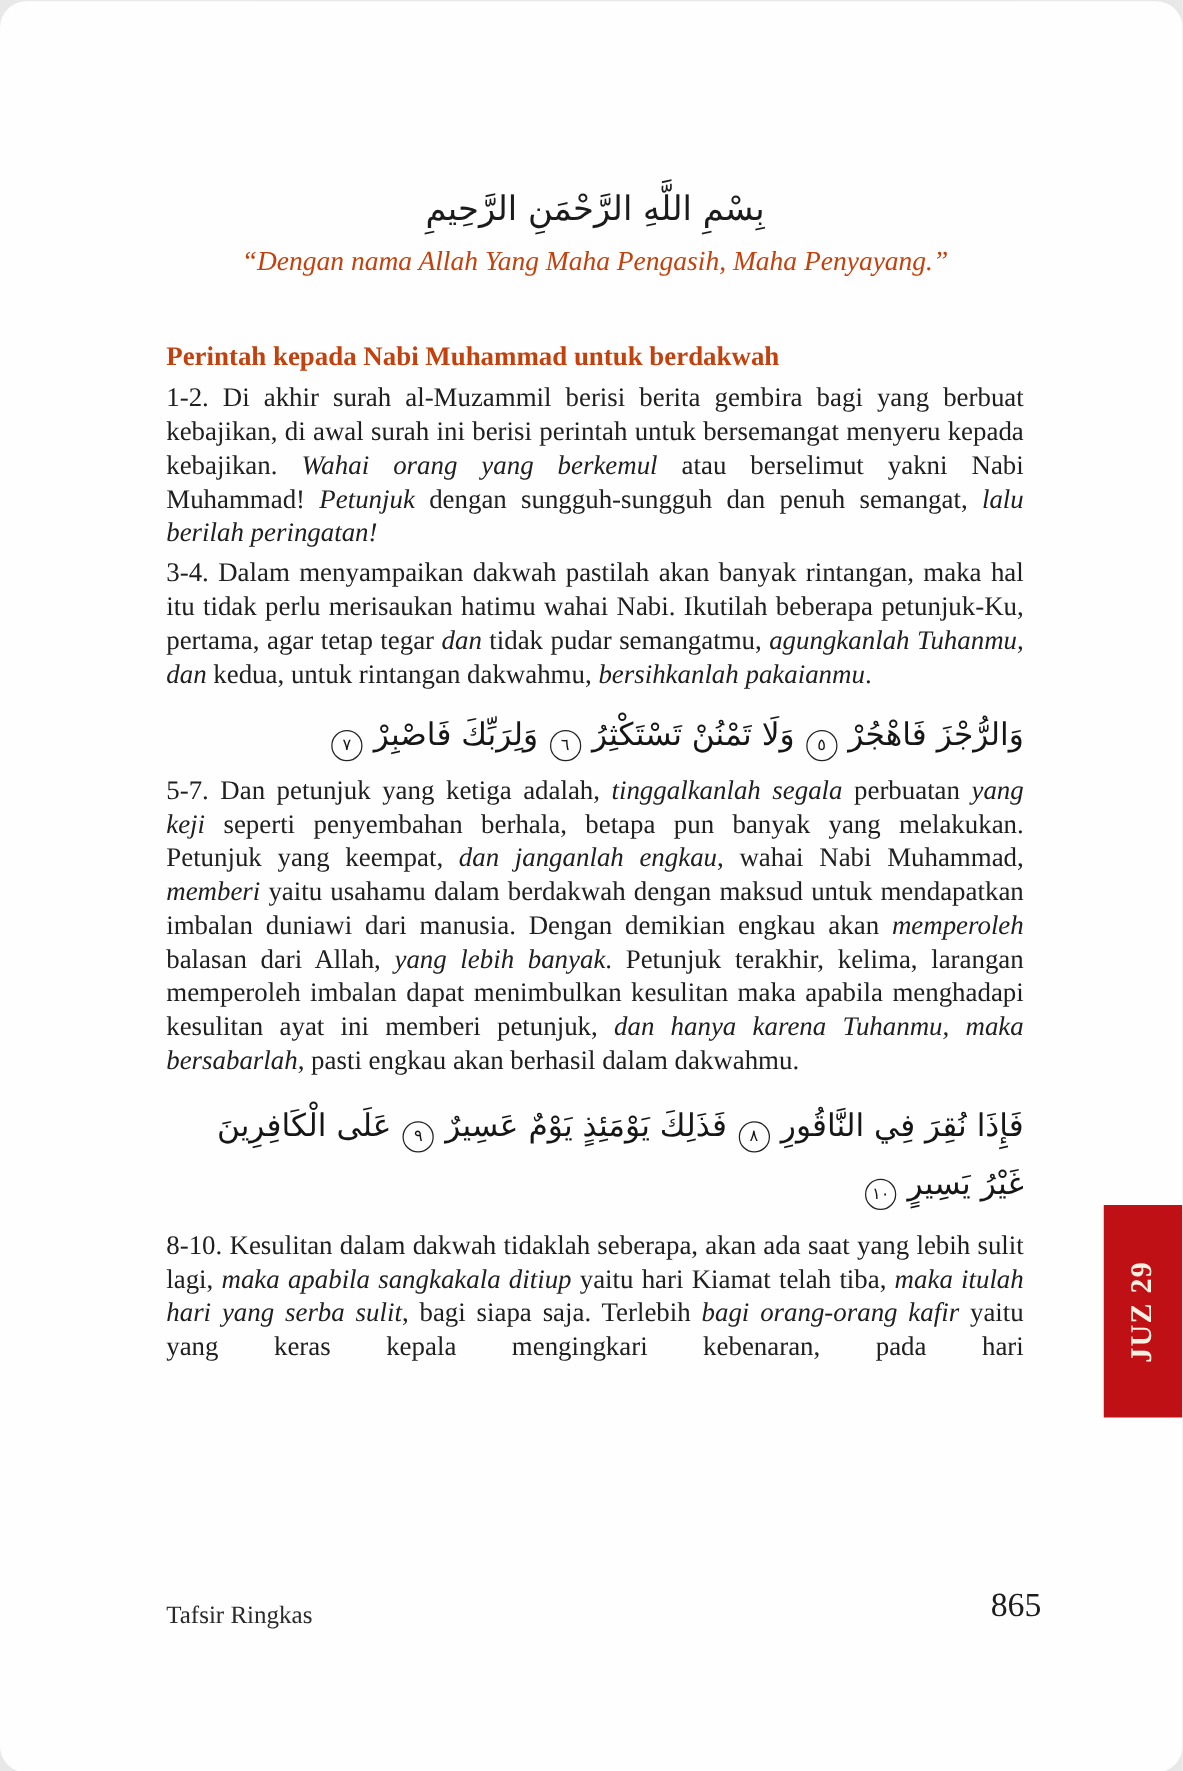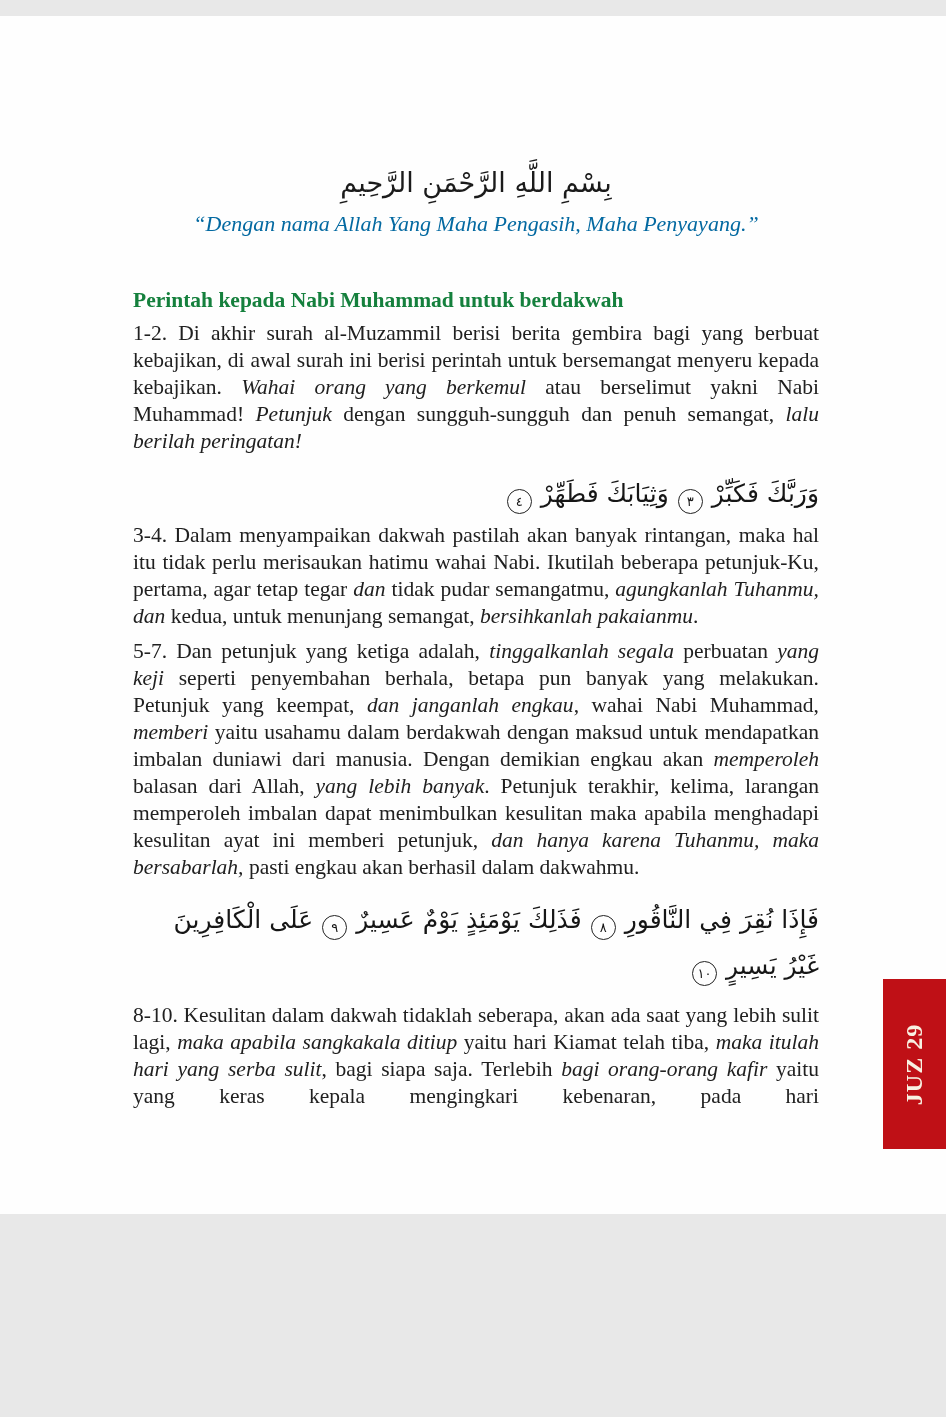--- a/index.html
+++ b/index.html
@@ -1,48 +1,49 @@
 <!DOCTYPE html>
 <html><head>
 <meta charset="utf-8">
 <style>
   * { margin:0; padding:0; box-sizing:border-box; }
   html,body { background:#e8e8e8; }
   .page {
     position:relative;
-    width:946px; height:1198px;
-    margin:16px auto;
+    width:946px; height:1417px;
+    margin:1px auto;
     background:#fefefe;
     color:#212121;
     font-family:"Liberation Serif","DejaVu Serif",serif;
     overflow:hidden;
+    border-radius:21px;
   }
   .content {
     position:absolute; left:133px; top:0; width:686px;
   }
   .bismillah {
     margin-top:146px;
     text-align:center;
     font-size:27px; line-height:42px;
     direction:rtl;
     font-family:"DejaVu Sans",sans-serif;
     color:#1b1b1b;
   }
   .translation {
     margin-top:6px;
     text-align:center;
     font-style:italic;
     font-size:22px; line-height:28px;
-    color:#0369a1;
+    color:#c2410c;
   }
   .heading {
     margin-top:48px;
     font-weight:bold;
     font-size:21.5px; line-height:28px;
-    color:#15803d;
+    color:#c2410c;
   }
   .verse {
     direction:rtl;
     text-align:right;
     font-size:25px; line-height:46px;
     font-family:"DejaVu Sans",sans-serif;
     color:#161616;
   }
   .v1 { margin-top:22px; }
   .v2 { margin-top:16px; }
@@ -103,24 +104,24 @@
 
     <div class="bismillah">بِسْمِ اللَّهِ الرَّحْمَنِ الرَّحِيمِ</div>
 
     <div class="translation">“Dengan nama Allah Yang Maha Pengasih, Maha Penyayang.”</div>
 
     <div class="heading">Perintah kepada Nabi Muhammad untuk berdakwah</div>
 
 
     <div class="para p1"><span>1-2. Di akhir surah al-Muzammil berisi berita gembira bagi yang berbuat kebajikan, di awal surah ini berisi perintah untuk bersemangat menyeru kepada kebajikan. </span><em>Wahai orang yang berkemul</em><span> atau berselimut yakni Nabi Muhammad! </span><em>Petunjuk</em><span> dengan sungguh-sungguh dan penuh semangat, </span><em>lalu berilah peringatan!</em></div>
 
-    <div class="verse v2"><span>وَرَبَّكَ فَكَبِّرْ</span><span class="ayah-num">٣</span><span>وَثِيَابَكَ فَطَهِّرْ</span><span class="ayah-num">٤</span></div>
 
-    <div class="para p2"><span>3-4. Dalam menyampaikan dakwah pastilah akan banyak rintangan, maka hal itu tidak perlu merisaukan hatimu wahai Nabi. Ikutilah beberapa petunjuk-Ku, pertama, agar tetap tegar </span><em>dan</em><span> tidak pudar semangatmu, </span><em>agungkanlah Tuhanmu, dan</em><span> kedua, untuk menunjang semangat, </span><em>bersihkanlah pakaianmu</em><span>.</span></div>
+    <div class="para p2"><span>3-4. Dalam menyampaikan dakwah pastilah akan banyak rintangan, maka hal itu tidak perlu merisaukan hatimu wahai Nabi. Ikutilah beberapa petunjuk-Ku, pertama, agar tetap tegar </span><em>dan</em><span> tidak pudar semangatmu, </span><em>agungkanlah Tuhanmu, dan</em><span> kedua, untuk rintangan dakwahmu, </span><em>bersihkanlah pakaianmu</em><span>.</span></div>
 
+    <div class="verse v3"><span>وَالرُّجْزَ فَاهْجُرْ</span><span class="ayah-num">٥</span><span>وَلَا تَمْنُنْ تَسْتَكْثِرُ</span><span class="ayah-num">٦</span><span>وَلِرَبِّكَ فَاصْبِرْ</span><span class="ayah-num">٧</span></div>
 
     <div class="para p3"><span>5-7. Dan petunjuk yang ketiga adalah, </span><em>tinggalkanlah segala</em><span> perbuatan </span><em>yang keji</em><span> seperti penyembahan berhala, betapa pun banyak yang melakukan. Petunjuk yang keempat, </span><em>dan janganlah engkau</em><span>, wahai Nabi Muhammad, </span><em>memberi</em><span> yaitu usahamu dalam berdakwah dengan maksud untuk mendapatkan imbalan duniawi dari manusia. Dengan demikian engkau akan </span><em>memperoleh</em><span> balasan dari Allah, </span><em>yang lebih banyak</em><span>. Petunjuk terakhir, kelima, larangan memperoleh imbalan dapat menimbulkan kesulitan maka apabila menghadapi kesulitan ayat ini memberi petunjuk, </span><em>dan hanya karena Tuhanmu, maka bersabarlah,</em><span> pasti engkau akan berhasil dalam dakwahmu.</span></div>
 
     <div class="verse v4"><span>فَإِذَا نُقِرَ فِي النَّاقُورِ</span><span class="ayah-num">٨</span><span>فَذَلِكَ يَوْمَئِذٍ يَوْمٌ عَسِيرٌ</span><span class="ayah-num">٩</span><span>عَلَى الْكَافِرِينَ غَيْرُ يَسِيرٍ</span><span class="ayah-num">١٠</span></div>
 
     <div class="para p4"><span>8-10. Kesulitan dalam dakwah tidaklah seberapa, akan ada saat yang lebih sulit lagi, </span><em>maka apabila sangkakala ditiup</em><span> yaitu hari Kiamat telah tiba, </span><em>maka itulah hari yang serba sulit</em><span>, bagi siapa saja. Terlebih </span><em>bagi orang-orang kafir</em><span> yaitu yang keras kepala mengingkari kebenaran, pada hari</span></div>
 
   </div>
 
   <div class="juz-tab" style="background: rgb(191, 16, 22);">

